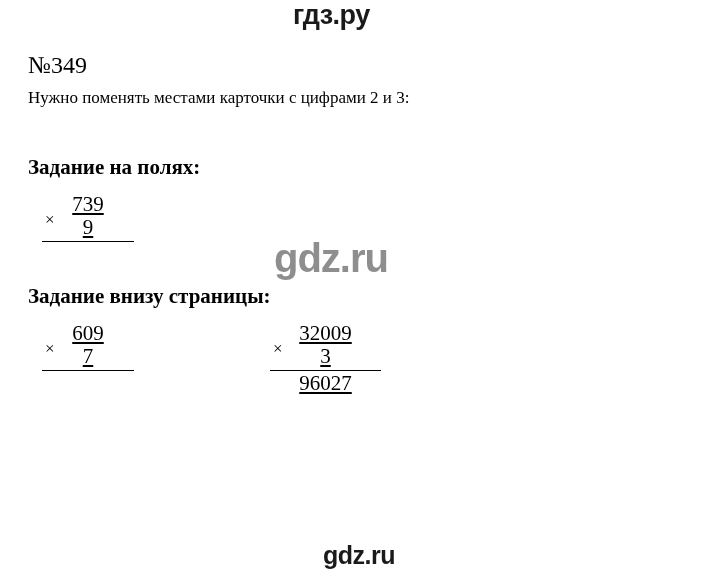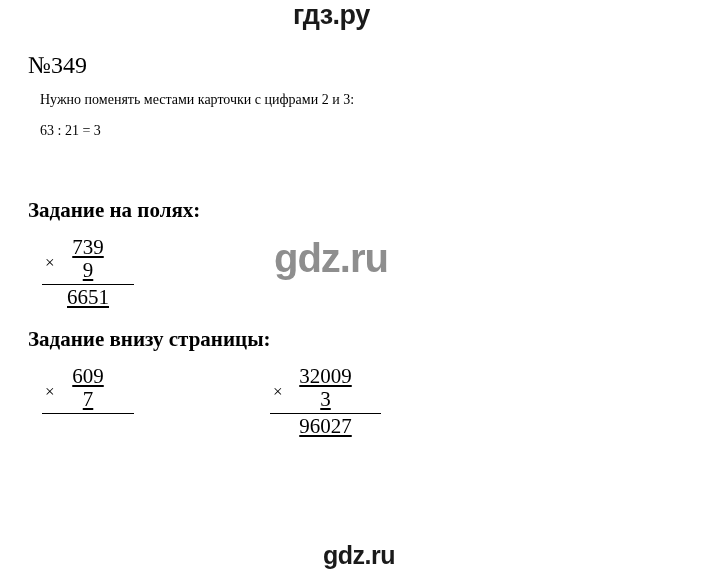--- a/index.html
+++ b/index.html
@@ -66,23 +66,23 @@
     width: 660px;
   }
   .task-number {
     font-family: "Liberation Serif", serif;
     font-weight: normal;
     font-size: 24px;
     margin: 0 0 8px 0;
     letter-spacing: 0px;
   }
   .para {
-    font-size: 14px;
+    font-size: 17px;
     line-height: 1.35;
-    margin: 12px;
+    margin: 0;
     white-space: nowrap;
   }
   .para.second {
     margin-top: 2px;
   }
   .section-heading {
     font-weight: bold;
     font-size: 21px;
     margin: 0;
   }
@@ -123,33 +123,31 @@
 
 <div class="page">
 
   <div class="logo-top">гдз.ру</div>
 
   <div class="content">
 
     <div class="task-number">№349</div>
 
     <p class="para">Нужно поменять местами карточки с цифрами 2 и 3:</p>
-    <p class="para second">63 : 21 = 3</p>
 
     <div style="height:45px"></div>
 
     <div class="section-heading">Задание на полях:</div>
 
     <div class="calc-row" style="height:105px">
       <div class="calc" style="left:14px; top:13px; width:92px;">
         <span class="times" style="left:3px; top:18px;">×</span>
         <span class="line1">739</span>
         <span class="line2">9</span>
         <div class="rule"></div>
-        <span class="line3">6651</span>
       </div>
     </div>
 
     <div class="section-heading" style="margin-top:-1px">Задание внизу страницы:</div>
 
     <div class="calc-row" style="height:110px">
 
       <div class="calc" style="left:14px; top:13px; width:92px;">
         <span class="times" style="left:3px; top:18px;">×</span>
         <span class="line1">609</span>

